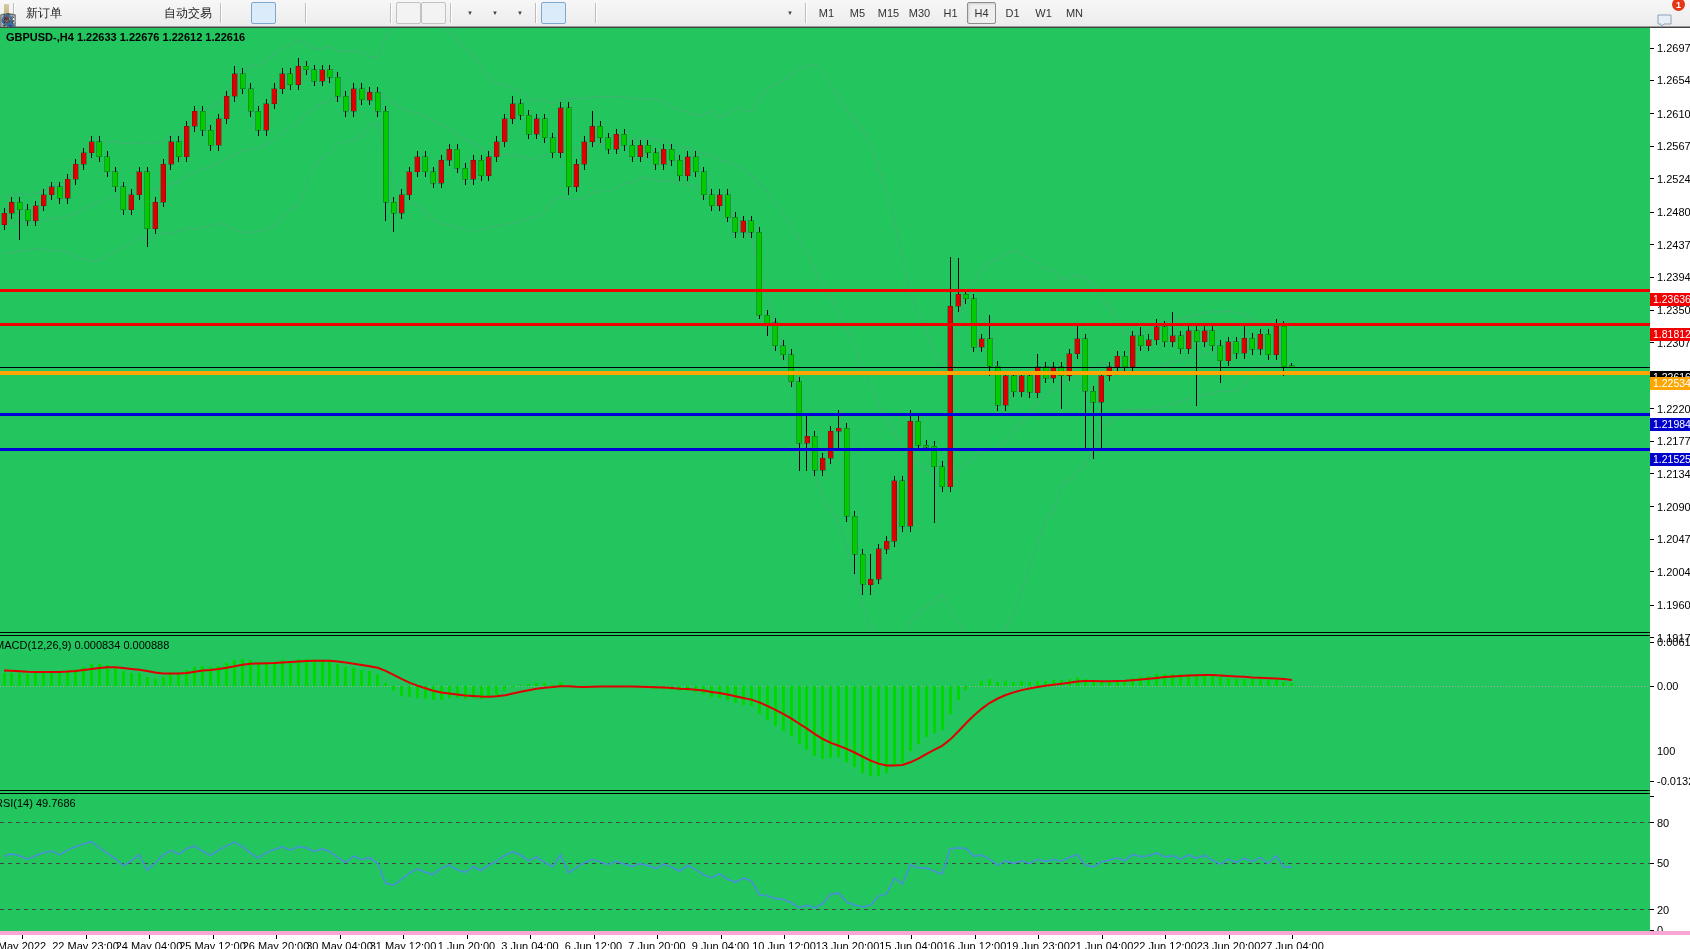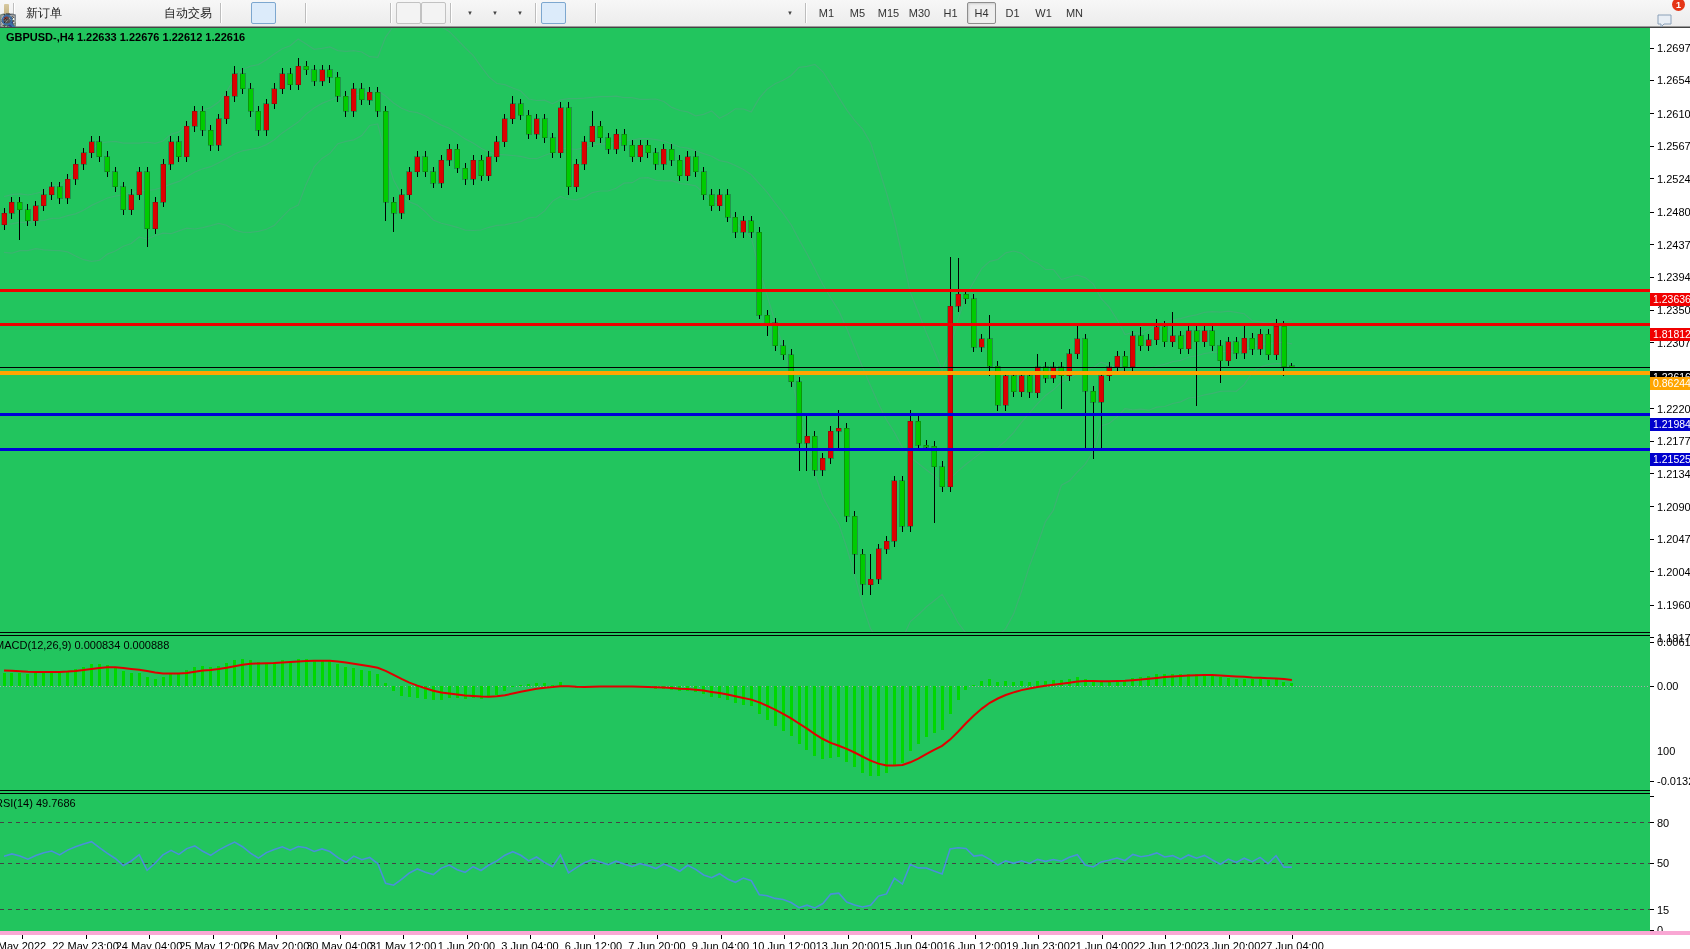--- a/index.html
+++ b/index.html
@@ -896,37 +896,37 @@
         <div class="ytick-label" style="top: 505px;">1.20470</div>
         <div class="ytick-dash" style="top: 543px;"></div>
         <div class="ytick-label" style="top: 538px;">1.20040</div>
         <div class="ytick-dash" style="top: 577px;"></div>
         <div class="ytick-label" style="top: 571px;">1.19600</div>
         <div class="ytick-dash" style="top: 609px;"></div>
         <div class="ytick-label" style="top: 604px;">1.19170</div>
         <div class="price-box" style="top: 265px; background: rgb(240, 0, 0); color: rgb(255, 255, 255);">1.23636</div>
         <div class="price-box" style="top: 300px; background: rgb(240, 0, 0); color: rgb(255, 255, 255);">1.81812</div>
         <div class="price-box" style="top: 343px; background: rgb(0, 0, 0); color: rgb(255, 255, 255);">1.22616</div>
-        <div class="price-box" style="top: 349px; background: rgb(255, 165, 0); color: rgb(255, 255, 255);">0.86244</div>
+        <div class="price-box" style="top: 349px; background: rgb(255, 165, 0); color: rgb(255, 255, 255);">1.22534</div>
         <div class="price-box" style="top: 390px; background: rgb(0, 0, 205); color: rgb(255, 255, 255);">1.21984</div>
         <div class="price-box" style="top: 425px; background: rgb(0, 0, 205); color: rgb(255, 255, 255);">1.21525</div>
         <div class="ytick-dash" style="top: 614px;"></div>
         <div class="ytick-label" style="top: 608px;">0.006114</div>
         <div class="ytick-dash" style="top: 658px;"></div>
         <div class="ytick-label" style="top: 652px;">0.00</div>
         <div class="ytick-dash" style="top: 753px;"></div>
         <div class="ytick-label" style="top: 747px;">-0.01324</div>
         <div class="ytick-dash" style="top: 768px;"></div>
         <div class="ytick-label" style="top: 717px;">100</div>
         <div class="ytick-dash" style="top: 794px;"></div>
         <div class="ytick-label" style="top: 789px;">80</div>
         <div class="ytick-dash" style="top: 835px;"></div>
         <div class="ytick-label" style="top: 829px;">50</div>
         <div class="ytick-dash" style="top: 881px;"></div>
-        <div class="ytick-label" style="top: 876px;">15</div>
+        <div class="ytick-label" style="top: 876px;">20</div>
         <div class="ytick-dash" style="top: 902px;"></div>
         <div class="ytick-label" style="top: 896px;">0</div>
       </div>
     <div id="time-axis">
         <div class="xtick" style="left: 22px;"></div>
         <div class="xlabel" style="left: 22px;">May 2022</div>
         <div class="xtick" style="left: 85.5px;"></div>
         <div class="xlabel" style="left: 85.5px;">22 May 23:00</div>
         <div class="xtick" style="left: 149px;"></div>
         <div class="xlabel" style="left: 149px;">24 May 04:00</div>

